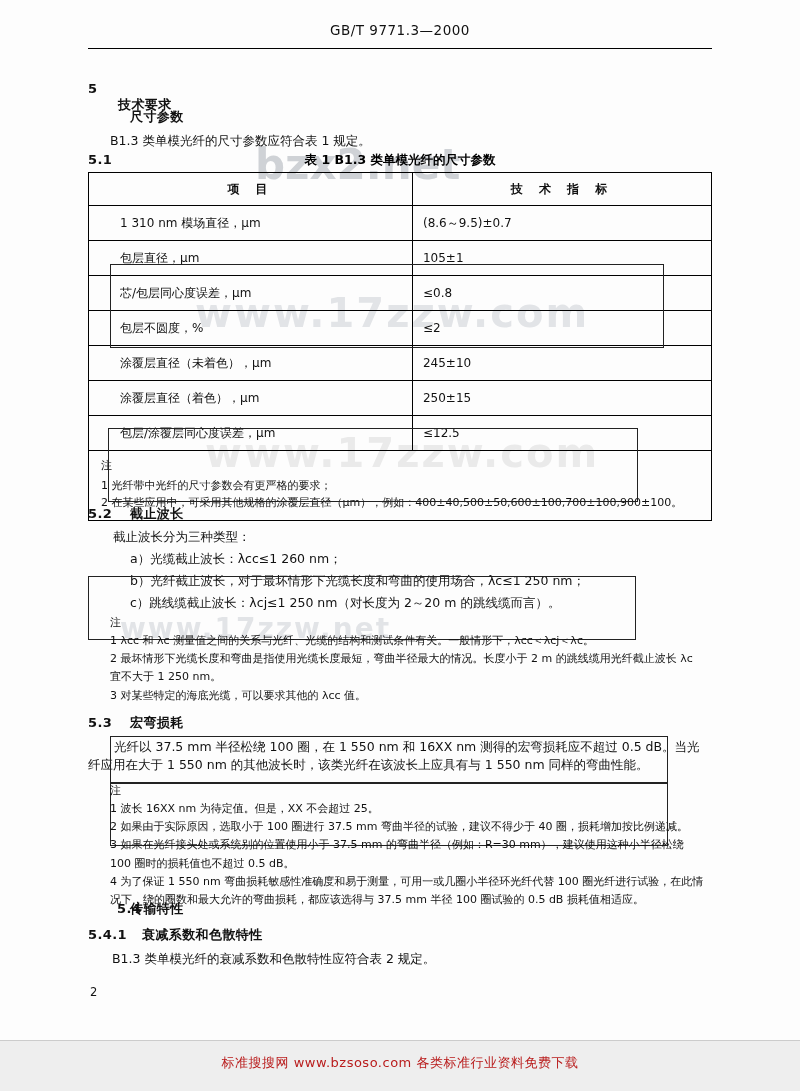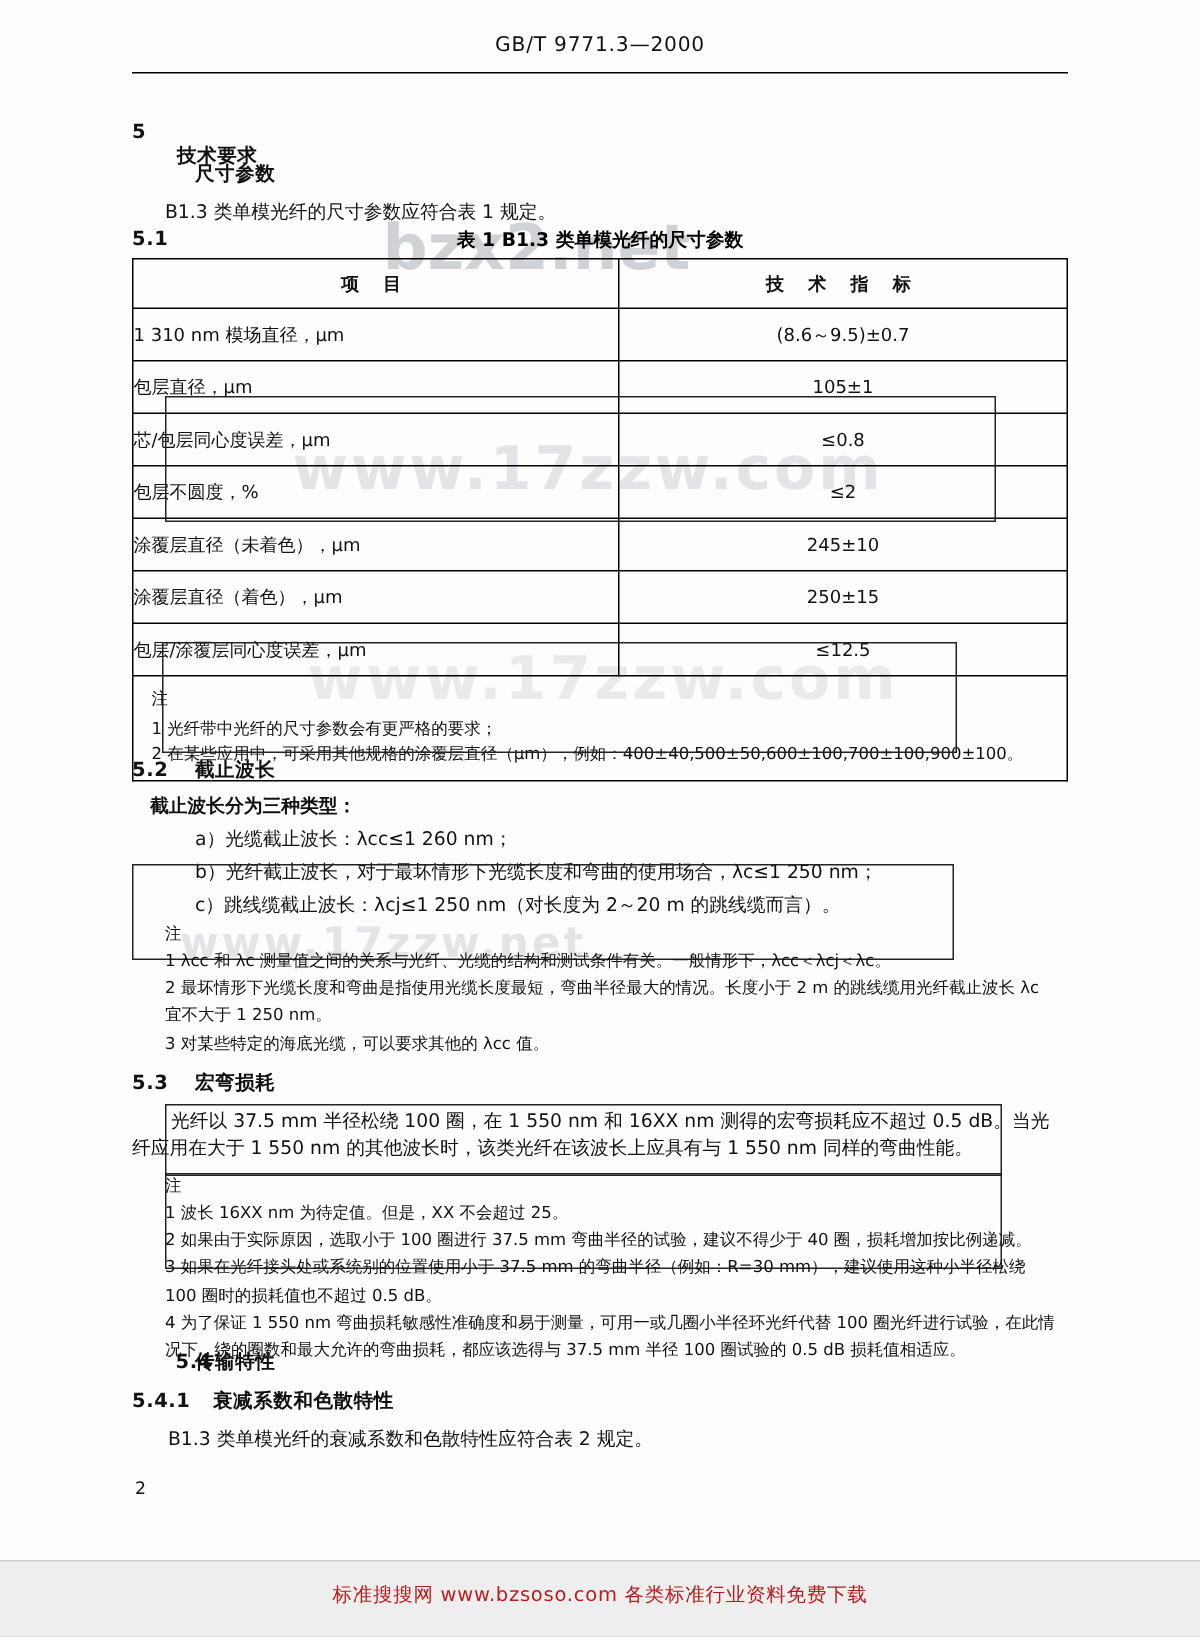--- a/index.html
+++ b/index.html
@@ -75,22 +75,22 @@
     width: 624px;
     border-collapse: collapse;
     font-size: 12px;
   }
   table.specs td {
     border: 1px solid #000;
     height: 30px;
     padding: 2px 10px;
     color: #111;
   }
-  table.specs td.c { text-align: center; }
-  table.specs td.l { padding-left: 0; }
+  table.specs td.c { }
+  table.specs td.l { padding-left: 31px; }
   table.specs thead td {
     text-align: center;
     font-weight: bold;
     height: 28px;
     letter-spacing: 6px;
     margin-top: 39px;
   }
   table.specs td.note {
     text-align: left;
     height: auto;
@@ -220,21 +220,21 @@
         </td>
       </tr>
     </tbody>
   </table>
 
   <div class="artbox" style="left:110px; top:264px; width:552px; height:82px;"></div>
   <div class="artbox" style="left:108px; top:428px; width:528px; height:72px;"></div>
 
   <div class="t sec" style="left:88px; top:505px;">5.2</div>
   <div class="t sec" style="left:130px; top:505px;">截止波长</div>
-  <div class="t" style="left:100px; top:528px;font-weight:bold;">截止波长分为三种类型：</div>
+  <div class="t" style="left:113px; top:528px;">截止波长分为三种类型：</div>
   <div class="t" style="left:130px; top:550px;">a）光缆截止波长：λcc≤1 260 nm；</div>
   <div class="t" style="left:130px; top:572px;text-align:right;">b）光纤截止波长，对于最坏情形下光缆长度和弯曲的使用场合，λc≤1 250 nm；</div>
   <div class="t" style="left:130px; top:594px;">c）跳线缆截止波长：λcj≤1 250 nm（对长度为 2～20 m 的跳线缆而言）。</div>
 
   <div class="artbox" style="left:88px; top:576px; width:546px; height:62px;"></div>
 
   <div class="noteblk" style="left:110px; top:614px; width:592px;">
     <span class="ln">注</span>
     <span class="ln">1 λcc 和 λc 测量值之间的关系与光纤、光缆的结构和测试条件有关。一般情形下，λcc＜λcj＜λc。</span>
     <span class="ln">2 最坏情形下光缆长度和弯曲是指使用光缆长度最短，弯曲半径最大的情况。长度小于 2 m 的跳线缆用光纤截止波长 λc 宜不大于 1 250 nm。</span>

